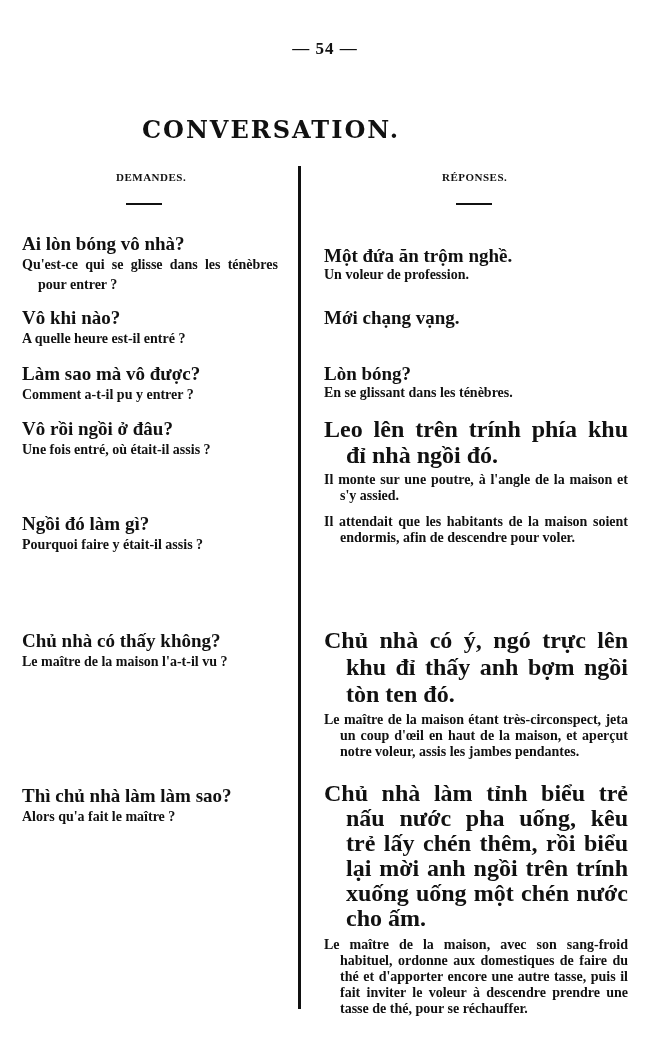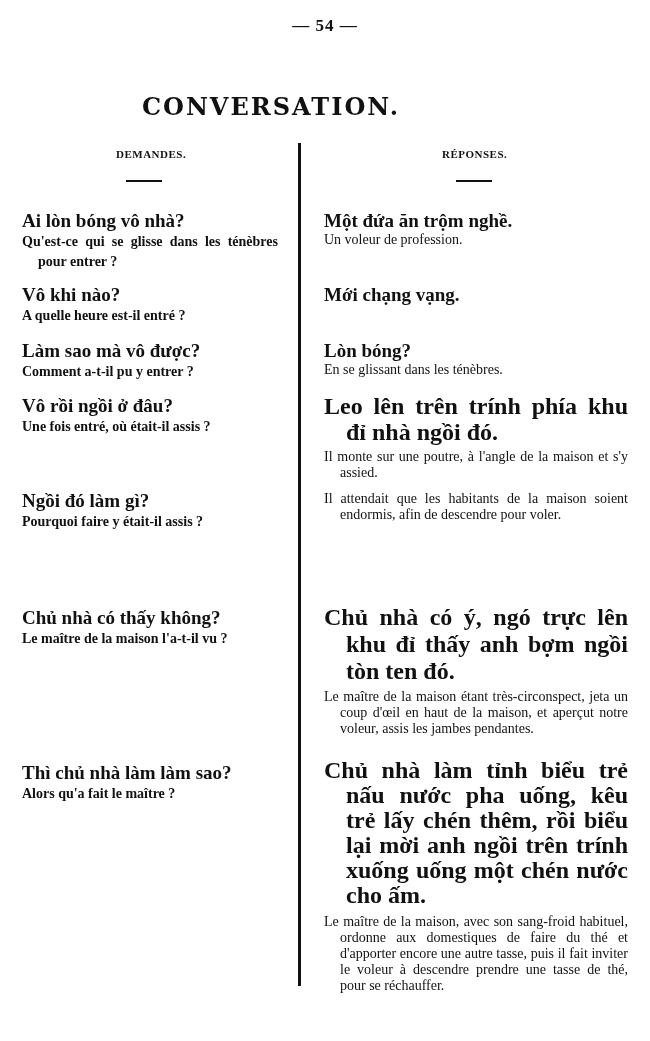--- a/index.html
+++ b/index.html
@@ -1,39 +1,39 @@
 <!DOCTYPE html>
 <html><head>
   <meta charset="utf-8">
   <style>
     html, body { margin: 0; padding: 0; }
     body {
       width: 650px; height: 1041px; position: relative; overflow: hidden;
       background: #ffffff; color: #111111;
       font-family: "Liberation Serif", "DejaVu Serif", serif;
     }
-    .abs { position: absolute; }
+    .abs { position: absolute; margin-top: 23px; }
     .page-number {
       left: 0; width: 650px; top: 16px; text-align: center;
       font-size: 17px; font-weight: bold; letter-spacing: 1px;
     }
     .title {
       left: 0; width: 542px; top: 92px; text-align: center;
       font-size: 24px; font-weight: 900; letter-spacing: 2px;
       font-family: "DejaVu Serif", serif;
     }
     .col-head {
       top: 148px; font-size: 11px; font-weight: bold; letter-spacing: 0.5px;
     }
     .col-rule { height: 2px; background: #111; width: 36px; top: 180px; }
     .divider { left: 298px; width: 3px; top: 143px; height: 843px; background: #111; }
     .q { font-size: 19px; font-weight: bold; line-height: 22px; }
     .qfr { font-size: 14px; font-weight: bold; line-height: 20px; }
     .r { font-size: 24px; font-weight: bold; line-height: 26px; }
-    .rfr { font-size: 14px; font-weight: normal; line-height: 16px; }
+    .rfr { font-size: 14px; font-weight: bold; line-height: 16px; }
     .block { left: 22px; width: 256px; }
     .rblock { left: 324px; width: 304px; }
     .hang { padding-left: 22px; text-indent: -22px; }
     .hang-fr { padding-left: 16px; text-indent: -16px; }
     .justify { text-align: justify; text-align-last: left; }
   </style>
 </head>
 <body>
 
 <div class="abs page-number">— 54 —</div>
@@ -68,21 +68,21 @@
 </div>
 <div class="abs block" style="top:607px;">
   <div class="q">Chủ nhà có thấy không?</div>
   <div class="qfr">Le maître de la maison l'a-t-il vu ?</div>
 </div>
 <div class="abs block" style="top:762px;">
   <div class="q">Thì chủ nhà làm làm sao?</div>
   <div class="qfr">Alors qu'a fait le maître ?</div>
 </div>
 
-<div class="abs rblock" style="top:210px;">
+<div class="abs rblock" style="top:222px;">
   <div class="q">Một đứa ăn trộm nghề.</div>
   <div class="rfr">Un voleur de profession.</div>
 </div>
 <div class="abs rblock" style="top:284px;">
   <div class="q">Mới chạng vạng.</div>
 </div>
 <div class="abs rblock" style="top:340px;">
   <div class="q">Lòn bóng?</div>
   <div class="rfr">En se glissant dans les ténèbres.</div>
 </div>

